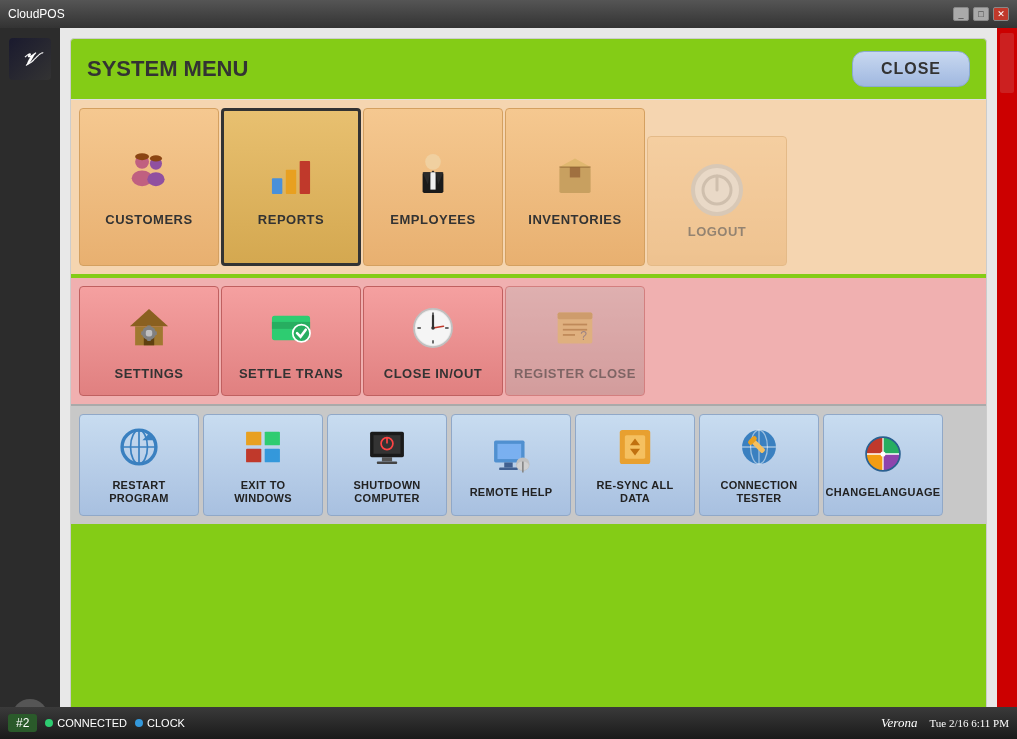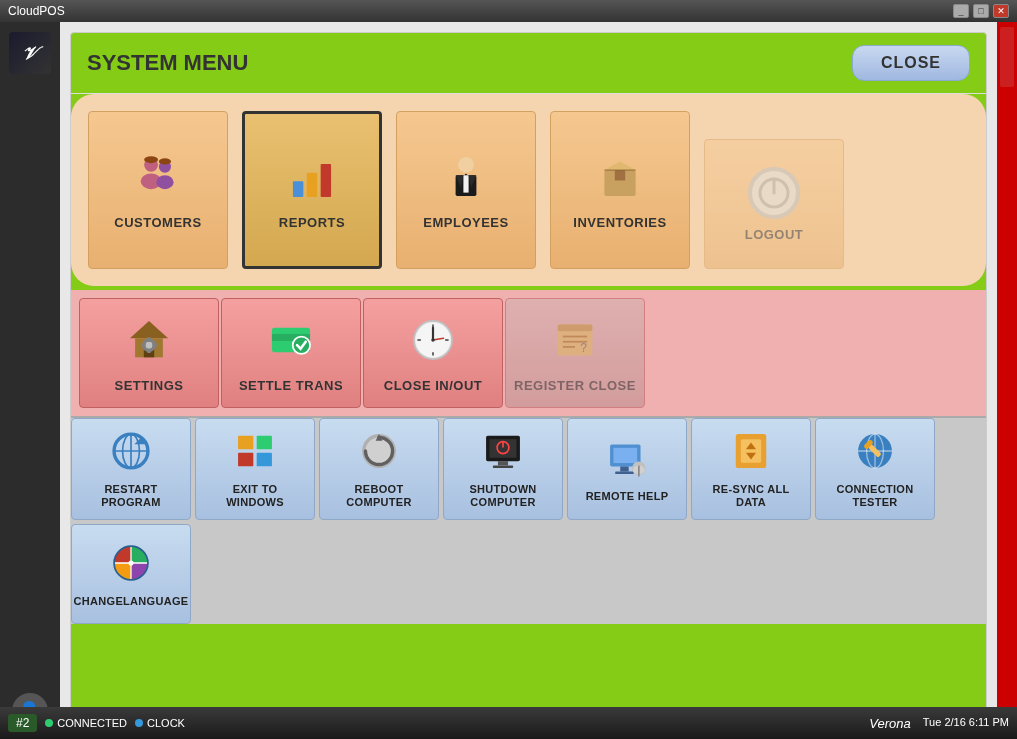--- a/index.html
+++ b/index.html
@@ -8,21 +8,21 @@
       background: #7a7a7a;
       width: 1017px;
       height: 739px;
       overflow: hidden;
       position: relative;
     }
 
     
     .titlebar {
       background: linear-gradient(to bottom, #555, #333);
-      height: 22px;
+      height: 28px;
       display: flex;
       align-items: center;
       justify-content: space-between;
       padding: 0 8px;
       color: #fff;
       font-size: 12px;
     }
     .titlebar-controls { display: flex; gap: 4px; }
     .titlebar-btn {
       width: 16px; height: 14px;
@@ -111,23 +111,22 @@
       font-weight: bold;
       color: #333;
       cursor: pointer;
       letter-spacing: 1px;
     }
 
     
     .top-grid {
       background: #f5d5b0;
       display: flex;
-      gap: 14px;
-      padding: 17px;
-      border-radius: 23px;
+      gap: 2px;
+      padding: 8px;
     }
 
     .menu-tile {
       display: flex;
       flex-direction: column;
       align-items: center;
       justify-content: center;
       padding: 12px 8px;
       border-radius: 4px;
       cursor: pointer;
@@ -179,20 +178,21 @@
     }
     .menu-tile-pink.dimmed {
       background: linear-gradient(to bottom, #d4b0b0, #c09090);
       opacity: 0.6;
     }
 
     
     .bottom-section {
       background: #c8c8c8;
       border-top: 2px solid #aaa;
+      padding: 8px;
     }
     .bottom-grid {
       display: flex;
       flex-wrap: wrap;
       gap: 4px;
     }
     .menu-tile-blue {
       display: flex;
       flex-direction: column;
       align-items: center;
@@ -234,22 +234,23 @@
     .taskbar-start {
       background: #2a5a2a;
       border-radius: 3px;
       padding: 2px 8px;
       font-size: 12px;
       cursor: pointer;
     }
     .taskbar-right {
       margin-left: auto;
       display: flex;
-      align-items: flex-start;
+      align-items: center;
       gap: 12px;
+      font-family: Liberation Serif, serif;
     }
     .status-badge {
       display: flex;
       align-items: center;
       gap: 4px;
       font-size: 11px;
     }
     .status-dot {
       width: 8px; height: 8px;
       border-radius: 50%;
@@ -465,33 +466,20 @@
                 <rect x="6" y="8" width="18" height="16" rx="1" fill="#e8a020"></rect>
                 <rect x="28" y="8" width="18" height="16" rx="1" fill="#2ecc71"></rect>
                 <rect x="6" y="28" width="18" height="16" rx="1" fill="#c0392b"></rect>
                 <rect x="28" y="28" width="18" height="16" rx="1" fill="#3498db"></rect>
               </svg>
             </div>
             <span class="tile-label-blue">EXIT TO
 WINDOWS</span>
           </div>
 
-          <div class="menu-tile-blue">
-            <div>
-              <svg class="icon-svg-sm" viewBox="0 0 52 52" xmlns="http://www.w3.org/2000/svg">
-                <circle cx="26" cy="26" r="20" fill="#b0b0b0"></circle>
-                <circle cx="26" cy="26" r="16" fill="#d0d0d0"></circle>
-
-                <path d="M 26 10 A 16 16 0 1 1 10 26" fill="none" stroke="#606060" stroke-width="4" stroke-linecap="round"></path>
-                <polygon points="26,6 22,14 30,14" fill="#606060"></polygon>
-              </svg>
-            </div>
-            <span class="tile-label-blue">REBOOT
-COMPUTER</span>
-          </div>
 
           <div class="menu-tile-blue">
             <div>
               <svg class="icon-svg-sm" viewBox="0 0 52 52" xmlns="http://www.w3.org/2000/svg">
 
                 <rect x="6" y="8" width="40" height="30" rx="2" fill="#1a1a1a"></rect>
                 <rect x="10" y="12" width="32" height="22" fill="#333"></rect>
 
                 <circle cx="26" cy="22" r="7" fill="none" stroke="#ff4444" stroke-width="2"></circle>
                 <line x1="26" y1="15" x2="26" y2="22" stroke="#ff4444" stroke-width="2"></line>

